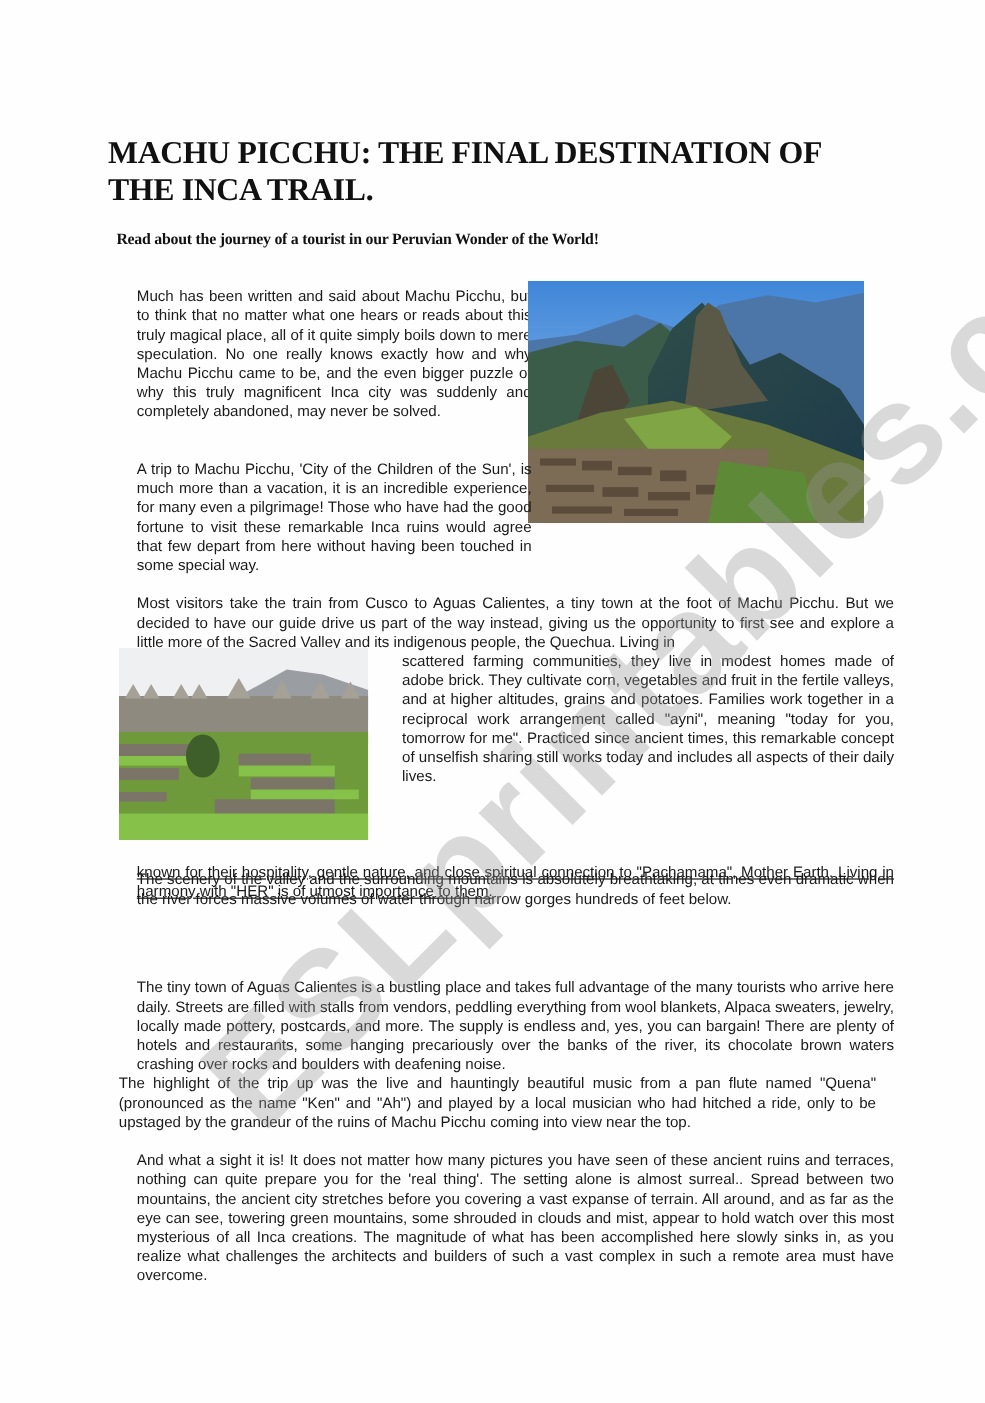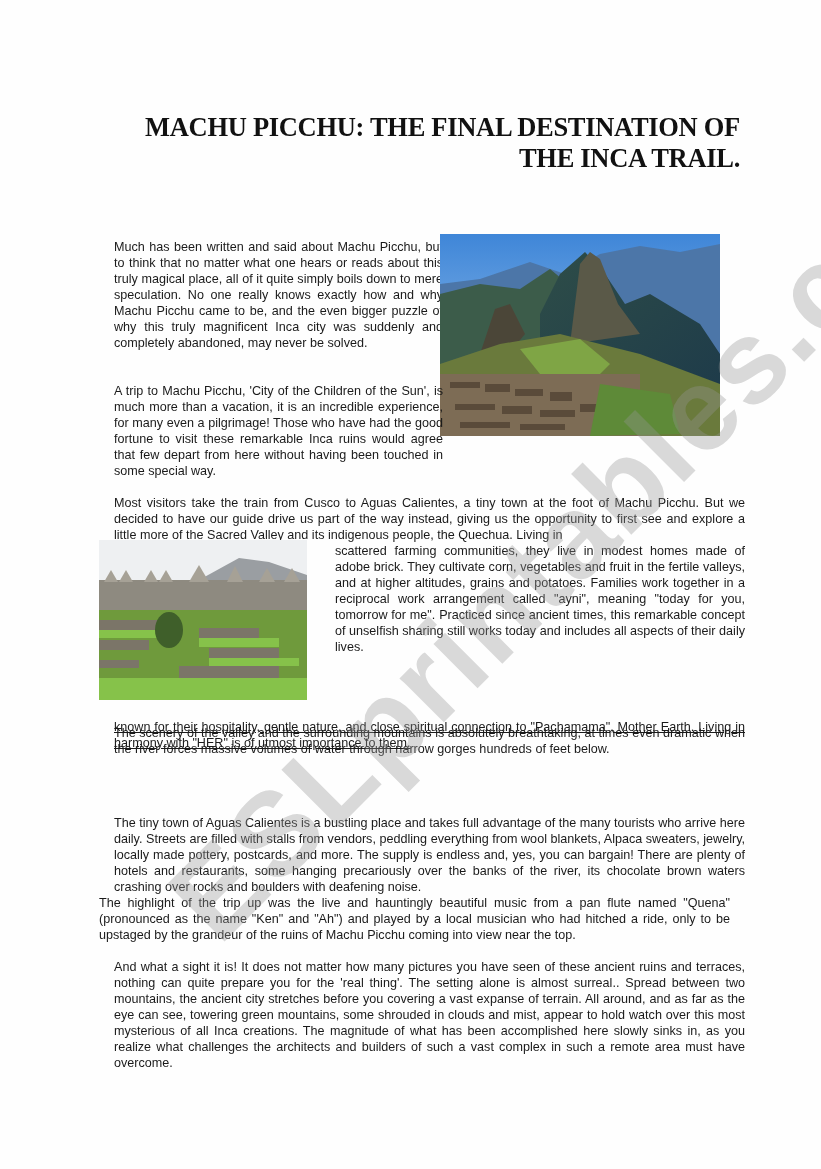--- a/index.html
+++ b/index.html
@@ -1,21 +1,21 @@
 <!DOCTYPE html>
 <html><head>
 <meta charset="utf-8">
 <style>
   html, body { margin:0; padding:0; background:#ffffff; }
   body { width:821px; height:1169px; position:relative; overflow:hidden; }
   .page { position:absolute; left:0; top:0; width:821px; height:1169px; background:#fefefe; }
   .title {
     position:absolute; left:90px; top:112px; width:650px;
     font-family:"Liberation Serif", "DejaVu Serif", serif; font-weight:bold;
-    font-size:26.5px; line-height:31px; text-align:right; color:#111; letter-spacing:-0.3px;
+    font-size:26.5px; line-height:31px; text-align:left; color:#111; letter-spacing:-0.3px;
   }
   .subtitle {
     position:absolute; left:97px; top:191px; width:640px;
     font-family:"Liberation Serif", serif; font-weight:bold; font-size:13.2px; color:#111;
     letter-spacing:-0.2px;
   }
   .txt {
     position:absolute; font-family:"Liberation Sans", "DejaVu Sans", sans-serif;
     font-size:12.6px; line-height:16px; color:#1a1a1a; text-align:justify; margin:16px;
   }
@@ -28,20 +28,21 @@
     color:rgba(150,150,150,0.35); transform:rotate(-45deg); transform-origin:center;
     white-space:nowrap; pointer-events:none; letter-spacing:2px;
   }
 </style>
 </head>
 <body>
 
 <div class="page">
 
   <div class="title">MACHU PICCHU: THE FINAL DESTINATION OF THE INCA TRAIL.</div>
+  <div class="subtitle">Read about the journey of a tourist in our Peruvian Wonder of the World!</div>
 
   <p class="txt last-left" style="left:98px; top:223px; width:329px;">Much has been written and said about Machu Picchu, but to think that no matter what one hears or reads about this truly magical place, all of it quite simply boils down to mere speculation. No one really knows exactly how and why Machu Picchu came to be, and the even bigger puzzle of why this truly magnificent Inca city was suddenly and completely abandoned, may never be solved.</p>
 
   <div class="photo" style="left:440px; top:234px; width:280px; height:202px;">
     <svg viewBox="0 0 280 202" preserveAspectRatio="none">
       <defs>
         <linearGradient id="sky1" x1="0" y1="0" x2="0" y2="1">
           <stop offset="0" stop-color="#3f86d8"></stop>
             <stop offset="1" stop-color="#a9cdee"></stop>
         </linearGradient>

